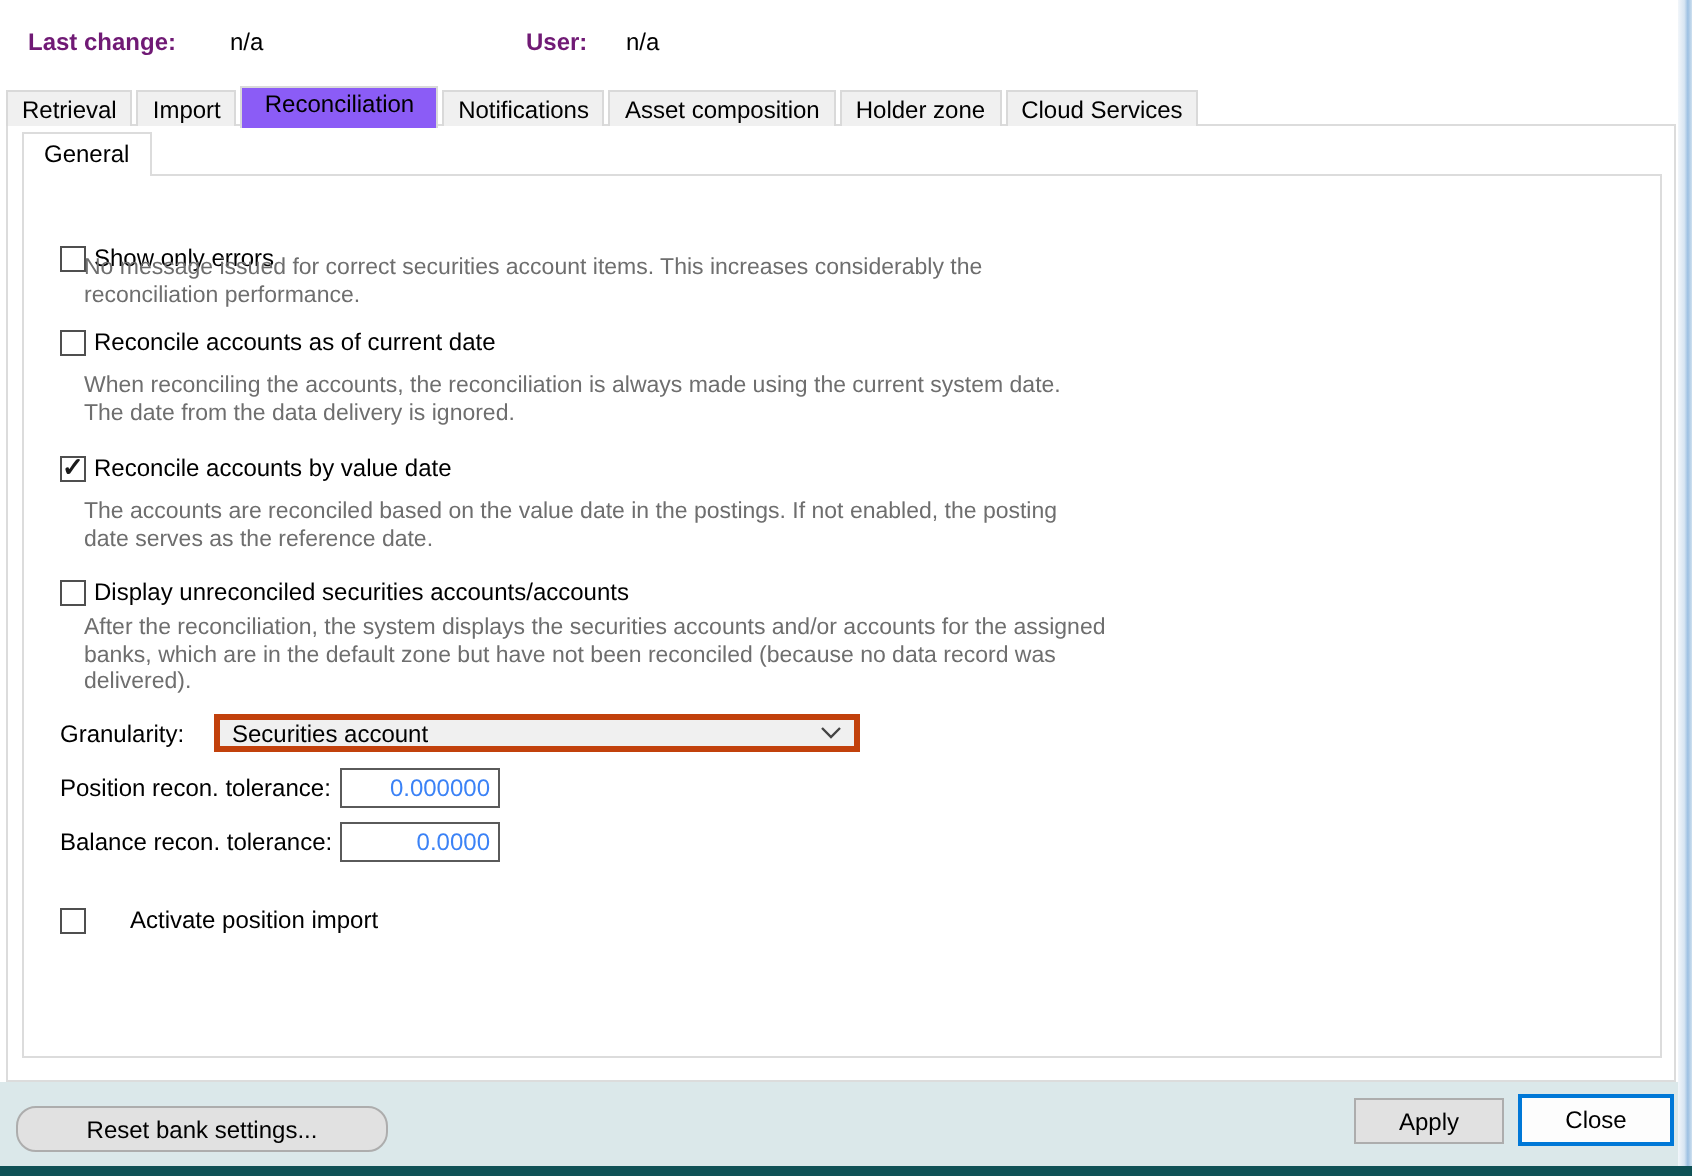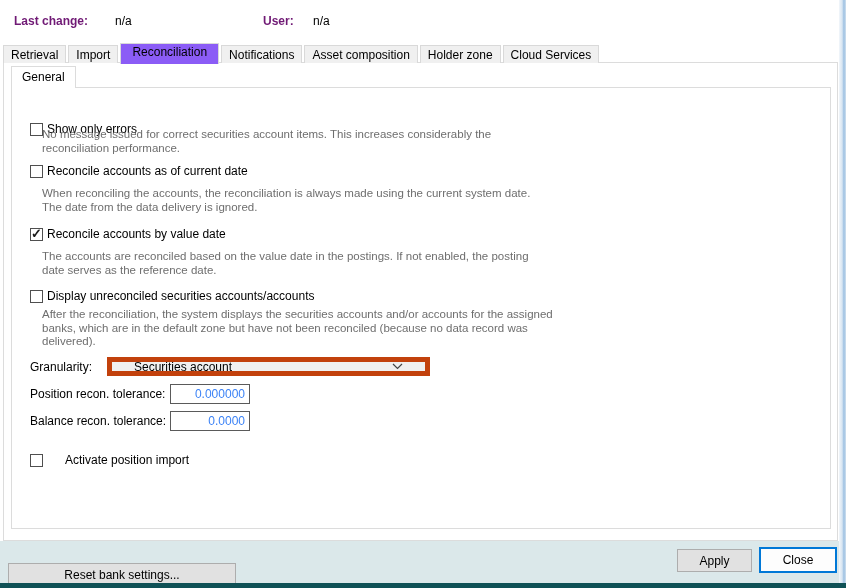--- a/index.html
+++ b/index.html
@@ -60,41 +60,41 @@
   }
   .opt-label { margin-left:4px; white-space:nowrap; }
   .opt-desc {
     position:absolute; color:#6e6e6e; font-size:11.5px; line-height:13.5px;
     white-space:pre-line;
   }
   
   .field-label { position:absolute; white-space:nowrap; }
   .combo {
     position:absolute; width:323px; height:19px; background:#f0f0f0;
-    border:5px solid #c2410c; display:flex; align-items:center;
-    padding:0 22px; cursor:default;
+    border:3px solid #c2410c; display:flex; align-items:center;
+    padding:0 6px; cursor:default;
   }
   .combo .combo-text { flex:1; white-space:nowrap; overflow:hidden; }
   .combo .chev { flex:0 0 auto; margin-left:4px; display:flex; align-items:center; }
   .num-input {
     position:absolute; width:80px; height:20px; background:#fff;
     border:1px solid #5a5a5a; font-family:"Liberation Sans", sans-serif;
     font-size:12px; text-align:right; padding:0 4px; color:#3b82f6;
   }
   
   .bottombar {
     position:absolute; left:0; top:541px; width:839px; height:42px;
     background:#dbe8ea;
   }
   .btn {
     position:absolute; background:#e1e1e1; border:1px solid #adadad;
     font-family:"Liberation Sans", sans-serif; font-size:12px; color:#000;
     display:flex; align-items:center; justify-content:center; cursor:default;
   }
-  .btn-reset { left:8px; top:22px; width:228px; height:23px; }
+  .btn-reset { left:8px; top:12px; width:186px; height:23px;border-radius:10px; }
   .btn-apply { left:677px; top:8px; width:75px; height:23px; }
   .btn-close {
     left:759px; top:6px; width:78px; height:26px;
     border:2px solid #0078d7; background:#fdfdfd;
   }
 </style>
 </head>
 <body>
 
 <div class="window">

